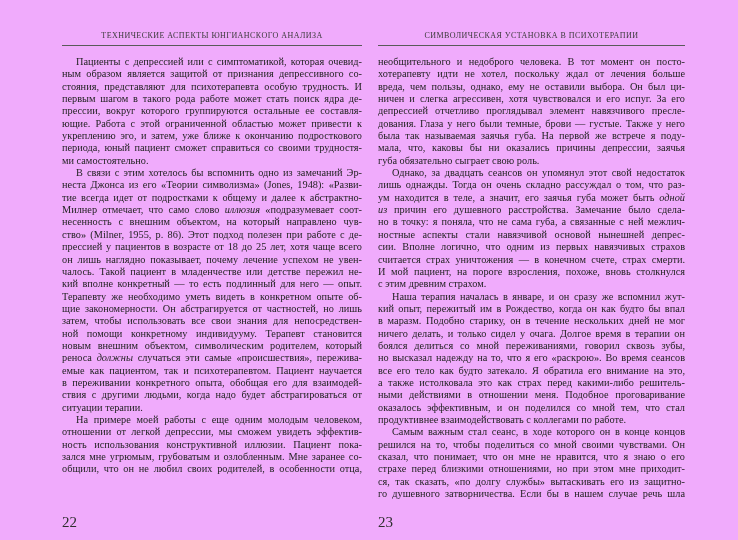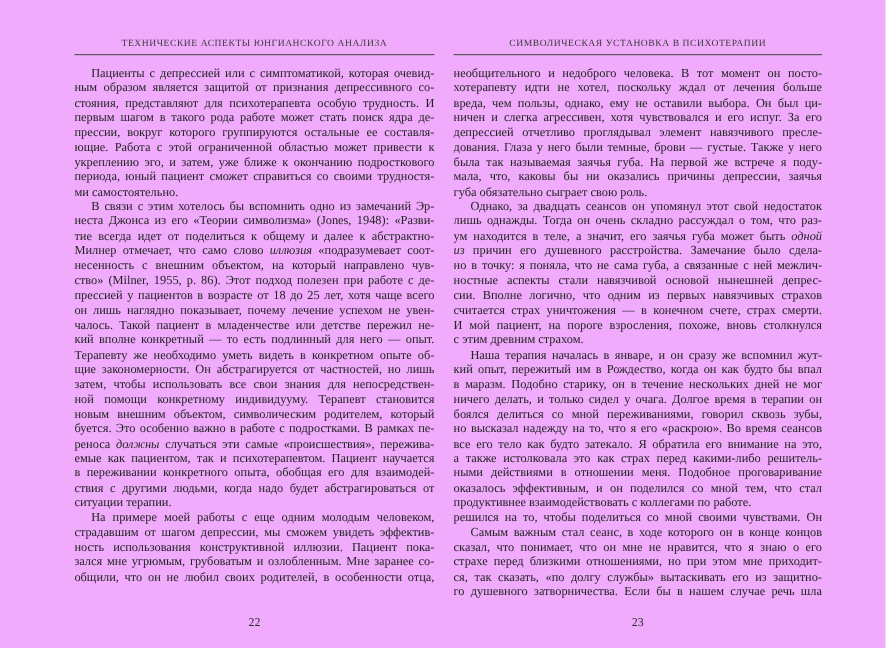--- a/index.html
+++ b/index.html
@@ -61,22 +61,22 @@
   }
   .line i {
     font-style: italic;
   }
 
   .page-number {
     position: absolute;
     top: 514px;
     left: 0;
     right: 0;
-    text-align: center;
-    font-size: 10px;
+    text-align: left;
+    font-size: 15px;
     color: #2e2e2e;
   }
 </style>
 </head>
 <body>
 
 <div id="spread">
 
   <div class="page left">
     <div class="running-head">ТЕХНИЧЕСКИЕ АСПЕКТЫ ЮНГИАНСКОГО АНАЛИЗА</div>
@@ -85,41 +85,40 @@
         <div class="line">ным образом является защитой от признания депрессивного со-</div>
         <div class="line">стояния, представляют для психотерапевта особую трудность. И</div>
         <div class="line">первым шагом в такого рода работе может стать поиск ядра де-</div>
         <div class="line">прессии, вокруг которого группируются остальные ее составля-</div>
         <div class="line">ющие. Работа с этой ограниченной областью может привести к</div>
         <div class="line">укреплению эго, и затем, уже ближе к окончанию подросткового</div>
         <div class="line">периода, юный пациент сможет справиться со своими трудностя-</div>
         <div class="line end">ми самостоятельно.</div>
         <div class="line indent">В связи с этим хотелось бы вспомнить одно из замечаний Эр-</div>
         <div class="line">неста Джонса из его «Теории символизма» (Jones, 1948): «Разви-</div>
-        <div class="line">тие всегда идет от поделиться к общему и далее к абстрактно-</div>
+        <div class="line">тие всегда идет от подростками к общему и далее к абстрактно-</div>
         <div class="line">Милнер отмечает, что само слово <i>иллюзия</i> «подразумевает соот-</div>
         <div class="line">несенность с внешним объектом, на который направлено чув-</div>
         <div class="line">ство» (Milner, 1955, p. 86). Этот подход полезен при работе с де-</div>
         <div class="line">прессией у пациентов в возрасте от 18 до 25 лет, хотя чаще всего</div>
         <div class="line">он лишь наглядно показывает, почему лечение успехом не увен-</div>
         <div class="line">чалось. Такой пациент в младенчестве или детстве пережил не-</div>
         <div class="line">кий вполне конкретный — то есть подлинный для него — опыт.</div>
         <div class="line">Терапевту же необходимо уметь видеть в конкретном опыте об-</div>
         <div class="line">щие закономерности. Он абстрагируется от частностей, но лишь</div>
         <div class="line">затем, чтобы использовать все свои знания для непосредствен-</div>
         <div class="line">ной помощи конкретному индивидууму. Терапевт становится</div>
         <div class="line">новым внешним объектом, символическим родителем, который</div>
-        <div class="line">буется. Это особенно важно в работе с подростками. В рамках пе-</div>
         <div class="line">реноса <i>должны</i> случаться эти самые «происшествия», пережива-</div>
         <div class="line">емые как пациентом, так и психотерапевтом. Пациент научается</div>
         <div class="line">в переживании конкретного опыта, обобщая его для взаимодей-</div>
         <div class="line">ствия с другими людьми, когда надо будет абстрагироваться от</div>
         <div class="line end">ситуации терапии.</div>
         <div class="line indent">На примере моей работы с еще одним молодым человеком,</div>
-        <div class="line">страдавшим от шагом депрессии, мы сможем увидеть эффектив-</div>
+        <div class="line">отношении от легкой депрессии, мы сможем увидеть эффектив-</div>
         <div class="line">ность использования конструктивной иллюзии. Пациент пока-</div>
         <div class="line">зался мне угрюмым, грубоватым и озлобленным. Мне заранее со-</div>
         <div class="line">общили, что он не любил своих родителей, в особенности отца,</div>
       </div>
     <div class="page-number">22</div>
   </div>
 
   <div class="page right">
     <div class="running-head">СИМВОЛИЧЕСКАЯ УСТАНОВКА В ПСИХОТЕРАПИИ</div>
     <div class="body-text">
@@ -146,22 +145,22 @@
         <div class="line">кий опыт, пережитый им в Рождество, когда он как будто бы впал</div>
         <div class="line">в маразм. Подобно старику, он в течение нескольких дней не мог</div>
         <div class="line">ничего делать, и только сидел у очага. Долгое время в терапии он</div>
         <div class="line">боялся делиться со мной переживаниями, говорил сквозь зубы,</div>
         <div class="line">но высказал надежду на то, что я его «раскрою». Во время сеансов</div>
         <div class="line">все его тело как будто затекало. Я обратила его внимание на это,</div>
         <div class="line">а также истолковала это как страх перед какими-либо решитель-</div>
         <div class="line">ными действиями в отношении меня. Подобное проговаривание</div>
         <div class="line">оказалось эффективным, и он поделился со мной тем, что стал</div>
         <div class="line end">продуктивнее взаимодействовать с коллегами по работе.</div>
+        <div class="line indent">Самым важным стал сеанс, в ходе которого он в конце концов</div>
         <div class="line">решился на то, чтобы поделиться со мной своими чувствами. Он</div>
-        <div class="line indent">Самым важным стал сеанс, в ходе которого он в конце концов</div>
         <div class="line">сказал, что понимает, что он мне не нравится, что я знаю о его</div>
         <div class="line">страхе перед близкими отношениями, но при этом мне приходит-</div>
         <div class="line">ся, так сказать, «по долгу службы» вытаскивать его из защитно-</div>
         <div class="line">го душевного затворничества. Если бы в нашем случае речь шла</div>
       </div>
     <div class="page-number">23</div>
   </div>
 
 </div>
 

